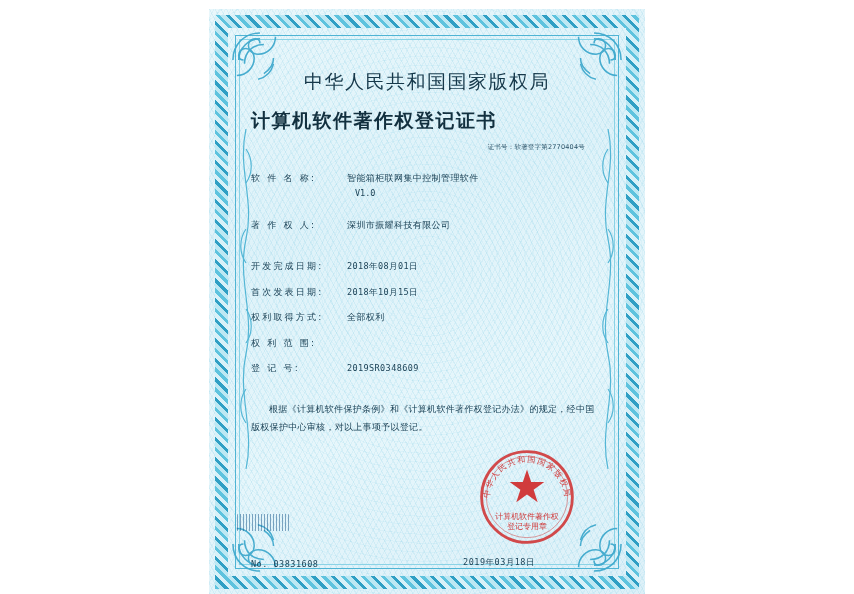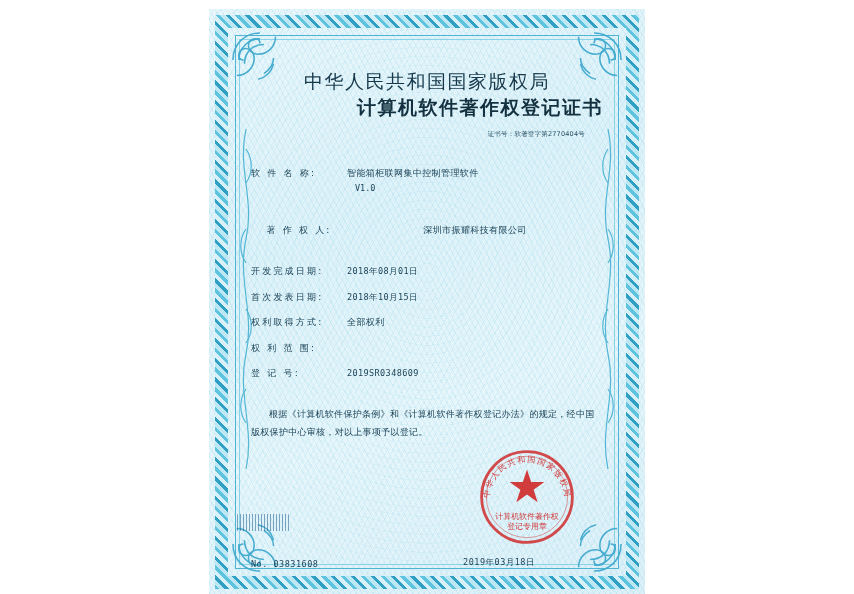--- a/index.html
+++ b/index.html
@@ -90,27 +90,27 @@
 
   #title-main {
     text-align: center;
     font-family: "DejaVu Serif", "Liberation Serif", serif;
     font-size: 19px;
     letter-spacing: 1.5px;
     color: #16384a;
     margin-top: 14px;
   }
   #title-sub {
-    text-align: right;
+    text-align: left;
     font-family: "DejaVu Serif", "Liberation Serif", serif;
     font-size: 19px;
     font-weight: bold;
     letter-spacing: 1.5px;
     color: #12303f;
-    margin-top: 0;
+    margin-top: 13px;
   }
 
   #cert-number {
     text-align: right;
     font-size: 6.5px;
     color: #2a5166;
     margin-top: 9px;
     padding-right: 18px;
     letter-spacing: .2px;
   }
@@ -131,30 +131,30 @@
   }
   .field-value {
     flex: 1 1 auto;
     letter-spacing: .4px;
   }
   .field-value.mono {
     font-family: "DejaVu Sans Mono", "Liberation Mono", monospace;
     font-size: 8.5px;
   }
 
-  #block-software { margin-top: 28px; }
+  #block-software { margin-top: 20px; }
   #sw-version {
     font-family: "DejaVu Sans Mono", "Liberation Mono", monospace;
     font-size: 8.5px;
     margin-left: 96px;
     color: #1d4357;
     margin-top: 2px;
     padding-left: 8px;
   }
-  #block-owner { margin-top: 31px; text-align: center; }
+  #block-owner { margin-top: 21px; }
   #block-dates { margin-top: 28px; }
   #block-dates .field-row { margin-bottom: 12px; }
 
   #paragraph {
     margin-top: 24px;
     font-size: 9px;
     line-height: 2;
     color: #1d4357;
     letter-spacing: .3px;
     text-indent: 18px;

